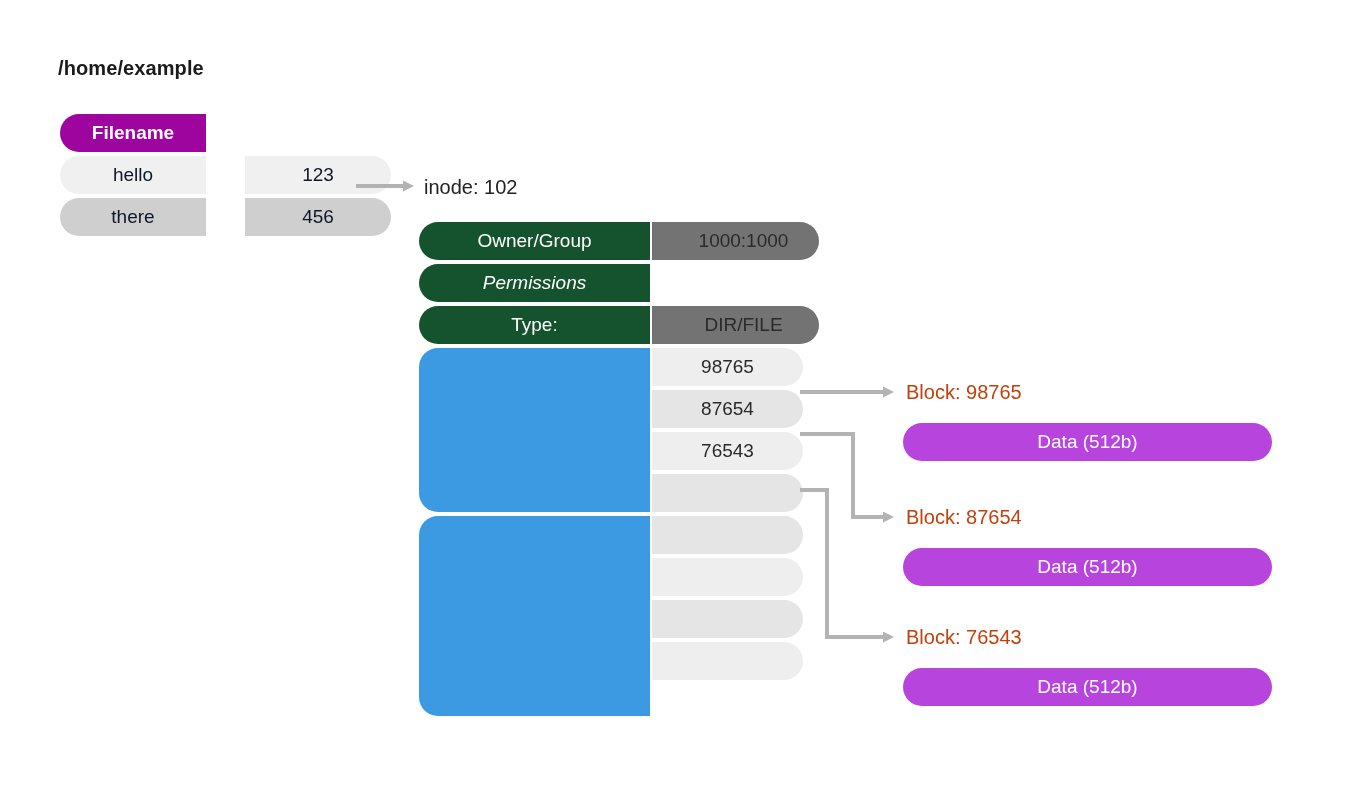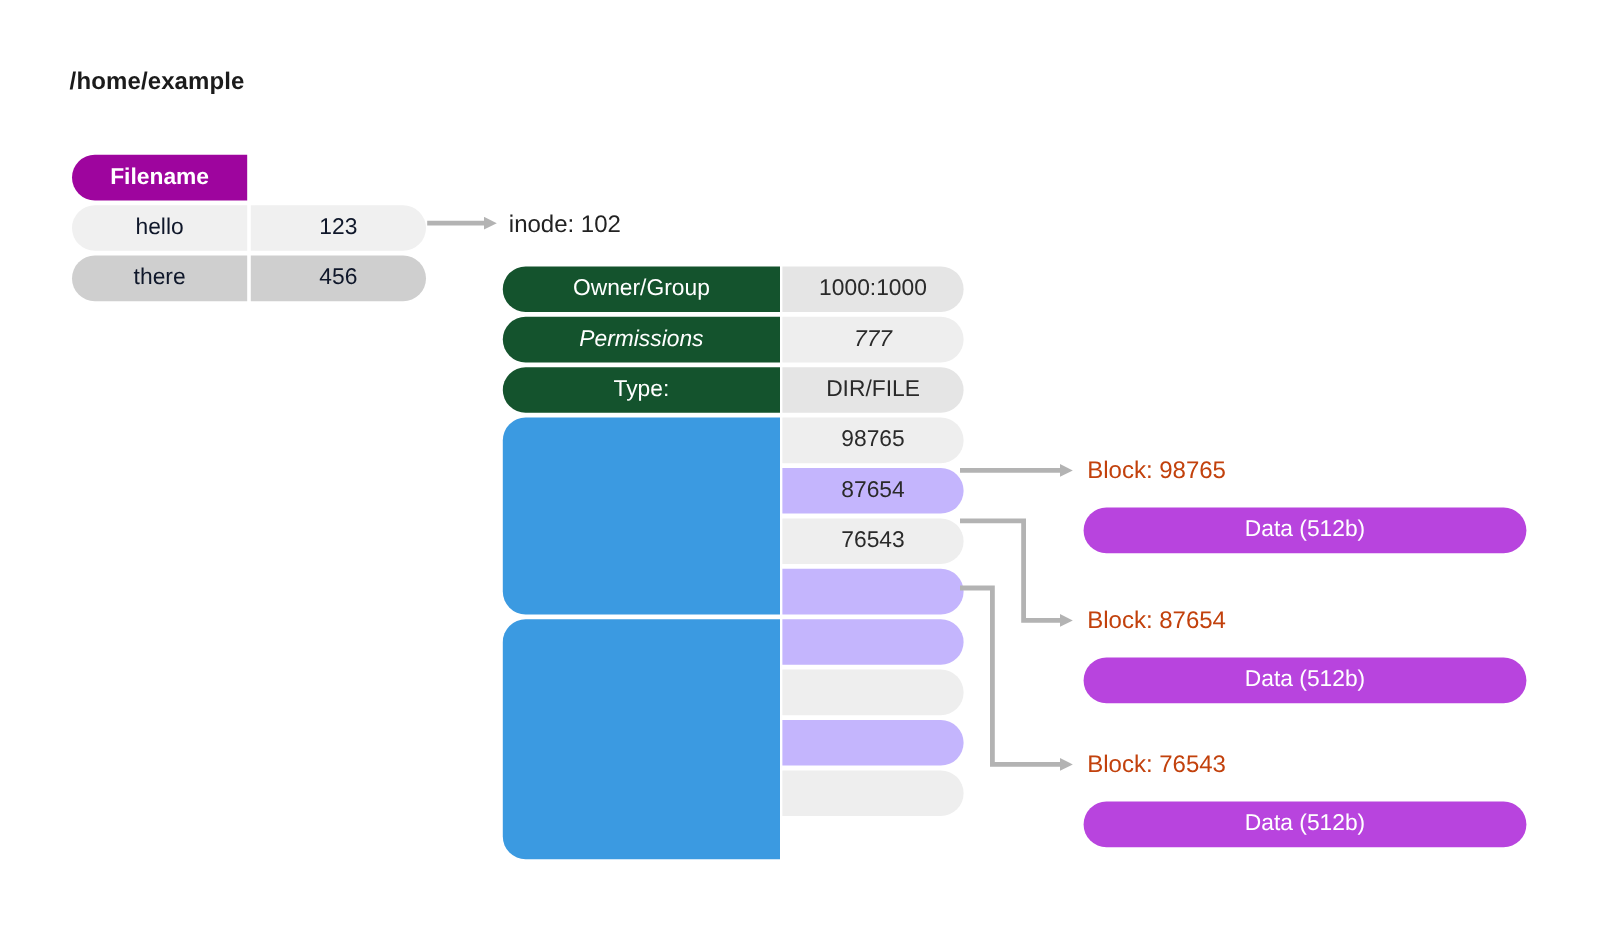--- a/index.html
+++ b/index.html
@@ -24,39 +24,39 @@
     position: absolute;
     left: 58px; top: 57px;
     font-size: 20px;
     font-weight: bold;
     color: #1b1b1b;
     letter-spacing: 0.1px;
     white-space: nowrap;
   }
 
   
-  #dirtable { position:absolute; left:60px; top:129px; width:295px; height:124px; }
+  #dirtable { position:absolute; left:60px; top:114px; width:295px; height:124px; }
   .dt-row { position:absolute; left:0; width:295px; height:38px; }
   .dt-row .half {
     position:absolute; top:0; height:38px;
     display:flex; align-items:center; justify-content:center;
     font-size:19px; white-space:nowrap;
   }
   .dt-row .half.left  { left:0;   width:146px; }
   .dt-row .half.right { left:149px; width:146px; }
 
   .dt-head .half { background:#9e059e; color:#ffffff; font-weight:600; }
   .dt-head .half.left  { border-radius:19px 0 0 19px; }
   .dt-head .half.right { border-radius:0 19px 19px 0; }
 
   .dt-body .half { color:#0f172a; }
   .dt-body.light .half { background:#f0f0f0; }
   .dt-body.dark  .half { background:#cfcfcf; }
   .dt-body .half.left  { border-radius:19px 0 0 19px; }
-  .dt-body .half.right { border-radius:0 19px 19px 0; }
+  .dt-body .half.right { border-radius:0 19px 19px 0;margin-left:36px; }
 
   
   #inode-label {
     position:absolute; left:424px; top:176px;
     font-size:20px; color:#222222; white-space:nowrap;
   }
 
   
   #inodetable { position:absolute; left:419px; top:222px; width:384px; height:494px; }
 
@@ -68,36 +68,36 @@
     font-size:19px; white-space:nowrap;
     border-radius:19px 0 0 19px;
   }
   .in-val {
     position:absolute; left:233px; top:0; width:151px; height:100%;
     display:flex; align-items:center; justify-content:center;
     font-size:19px; color:#2a2a2a; white-space:nowrap;
     border-radius:0 19px 19px 0;
   }
   .in-val.light { background:#eeeeee; }
-  .in-val.dark  { background:#e5e5e5; }
+  .in-val.dark  { background:#737373;padding-left:16px; }
 
   
   .blueblock {
     position:absolute; left:0; width:231px;
     background:#3b9ae1;
     border-radius:19px 0 0 19px;
   }
   .valcell {
     position:absolute; left:233px; width:151px; height:38px;
     display:flex; align-items:center; justify-content:center;
     font-size:19px; color:#2a2a2a; white-space:nowrap;
     border-radius:0 19px 19px 0;
   }
   .valcell.light { background:#eeeeee; }
-  .valcell.dark  { background:#c4b5fd; }
+  .valcell.dark  { background:#e5e5e5; }
 
   
   .block-label {
     position:absolute;
     font-size:20px; color:#c2410c; white-space:nowrap;
   }
   .data-pill {
     position:absolute;
     left:903px; width:369px; height:38px;
     background:#b844de; color:#ffffff;
@@ -137,21 +137,20 @@
 
   <div id="inodetable">
 
     <div class="in-row" style="top:0px;  height:38px;">
       <div class="in-key">Owner/Group</div>
       <div class="in-val dark">1000:1000</div>
     </div>
 
     <div class="in-row" style="top:42px; height:38px;font-style:italic;">
       <div class="in-key">Permissions</div>
-      <div class="in-val light">777</div>
     </div>
 
     <div class="in-row" style="top:84px; height:38px;">
       <div class="in-key">Type:</div>
       <div class="in-val dark">DIR/FILE</div>
     </div>
 
     <div class="blueblock" style="top:126px; height:164px;"></div>
     <div class="valcell light" style="top:126px;">98765</div>
     <div class="valcell dark" style="top:168px;">87654</div>

